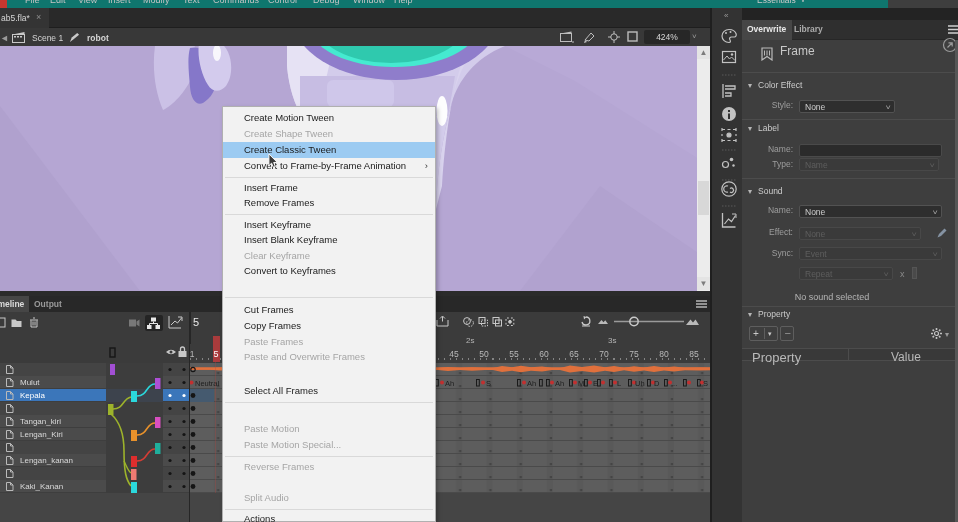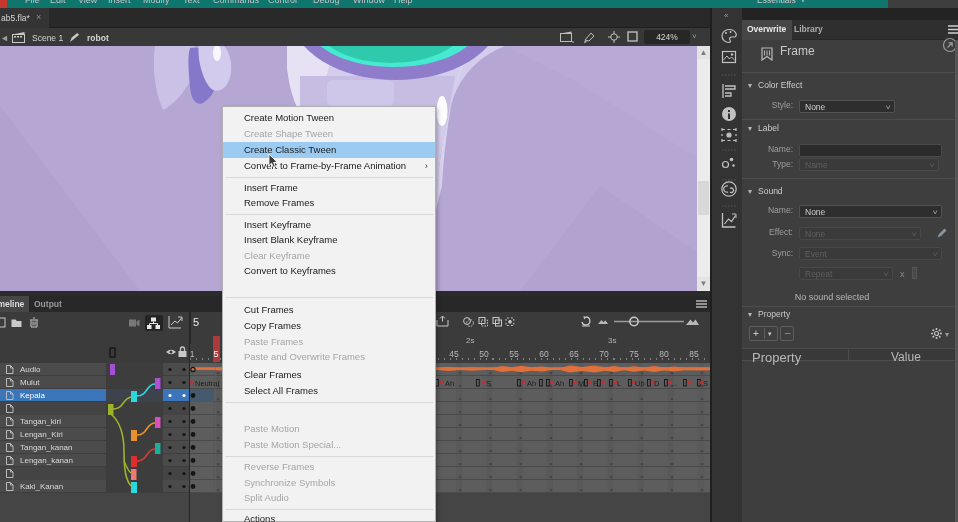--- a/index.html
+++ b/index.html
@@ -195,37 +195,31 @@
     <path d="M166 40 q5 -4.5 10 0 q-5 4.5 -10 0 z" fill="#c9c9c9"></path>
     <circle cx="171" cy="40" r="1.5" fill="#3b3b3b"></circle>
     <rect x="178.5" y="39" width="8" height="6" fill="#c9c9c9"></rect>
     <path d="M180.5 39 v-2 a2 2 0 0 1 4 0 v2" fill="none" stroke="#c9c9c9" stroke-width="1.3"></path>
 
     <text x="466" y="31" fill="#b5b5b5" font-size="8">2s</text>
     <text x="608" y="31" fill="#b5b5b5" font-size="8">3s</text>
   </svg>
 
   <div id="layers" class="abs" style="left:0;top:67px;width:190px;height:130px;">
-    <div class="lrow" style="top:0;">
-          <span class="lname">Audio</span>
-        </div>
     <div class="lrow" style="top:13px;">
           <span class="lname">Mulut</span>
         </div>
     <div class="lrow sel" style="top:26px;">
           <span class="lname" style="color:#fff;">Kepala</span>
         </div>
     <div class="lrow" style="top:52px;">
           <span class="lname">Tangan_kiri</span>
         </div>
     <div class="lrow" style="top:65px;">
           <span class="lname">Lengan_Kiri</span>
-        </div>
-    <div class="lrow" style="top:78px;">
-          <span class="lname">Tangan_kanan</span>
         </div>
     <div class="lrow" style="top:91px;">
           <span class="lname">Lengan_kanan</span>
         </div>
     <div class="lrow" style="top:104px;margin-top:28px;">
           <span class="lname">Kaki_kiri</span>
         </div>
     <div class="lrow" style="top:117px;">
           <span class="lname">Kaki_Kanan</span>
         </div>
@@ -541,28 +535,26 @@
   <div class="sep" style="top:106.5px;"></div>
   <div class="mi" style="top:109.55px;">Insert Keyframe</div>
   <div class="mi" style="top:125.05px;">Insert Blank Keyframe</div>
   <div class="mi dis" style="top:140.55px;">Clear Keyframe</div>
   <div class="mi" style="top:156.05px;">Convert to Keyframes</div>
   <div class="sep" style="top:190px;"></div>
   <div class="mi" style="top:194.75px;">Cut Frames</div>
   <div class="mi" style="top:210.75px;">Copy Frames</div>
   <div class="mi dis" style="top:226.75px;">Paste Frames</div>
   <div class="mi dis" style="top:242.25px;">Paste and Overwrite Frames</div>
-  <div class="mi" style="top:260.25px;">Clear Frames</div>
   <div class="mi" style="top:276.25px;">Select All Frames</div>
   <div class="sep" style="top:295px;"></div>
   <div class="mi dis" style="top:314.25px;">Paste Motion</div>
   <div class="mi dis" style="top:329.75px;">Paste Motion Special...</div>
   <div class="sep" style="top:348.5px;"></div>
   <div class="mi dis" style="top:352.25px;">Reverse Frames</div>
-  <div class="mi dis" style="top:367.75px;">Synchronize Symbols</div>
   <div class="mi dis" style="top:383.25px;">Split Audio</div>
   <div class="sep" style="top:402px;"></div>
   <div class="mi" style="top:404.25px;">Actions</div>
 
   <svg class="abs" style="left:45px;top:47px;" width="11" height="15" viewBox="0 0 13 18">
     <path d="M1 0 L1 14 L4.2 11 L6.3 16 L8.8 15 L6.7 10.2 L11 10 Z" fill="#3a3a3a" stroke="#fafafa" stroke-width="1.2"></path>
   </svg>
 </div>
 
 </div>

